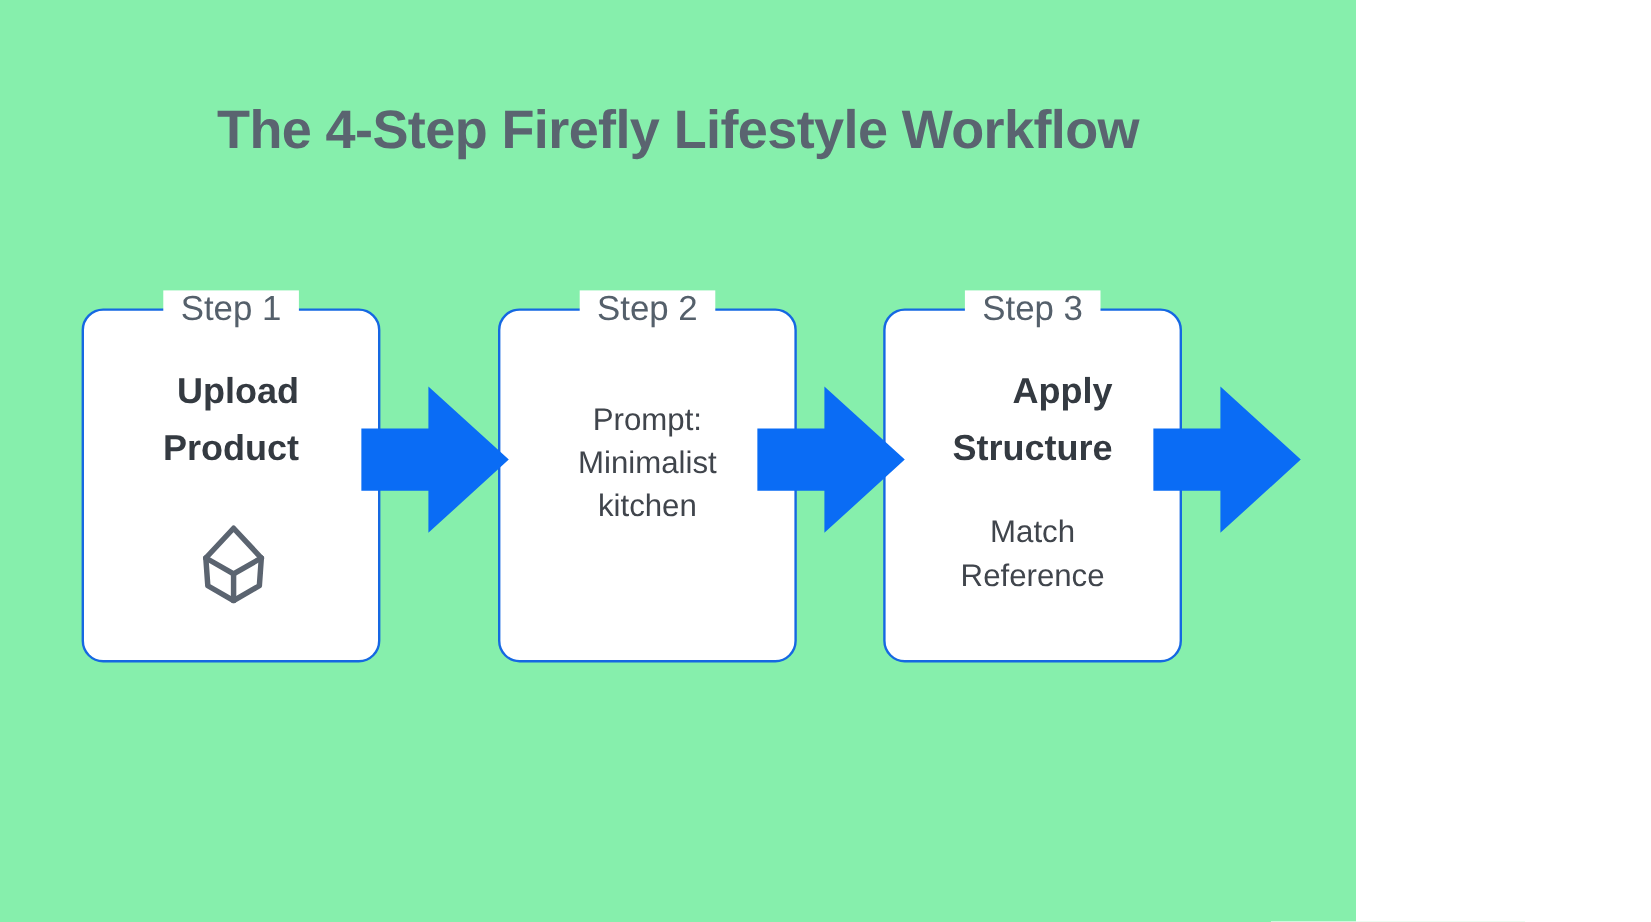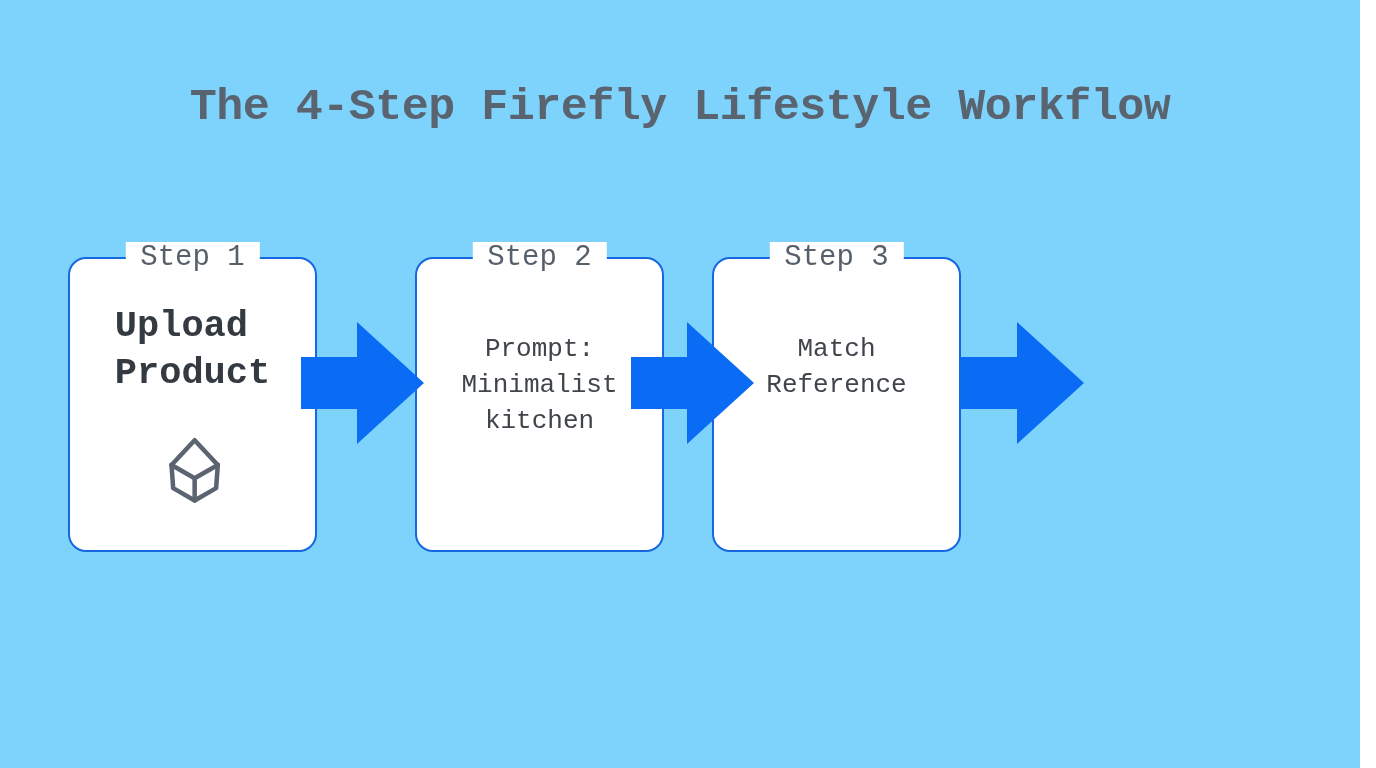--- a/index.html
+++ b/index.html
@@ -3,25 +3,24 @@
 <meta charset="utf-8">
 <style>
   html, body {
     margin: 0;
     padding: 0;
     background: #ffffff;
     font-family: "Liberation Sans", "DejaVu Sans", sans-serif;
   }
   .canvas {
     position: relative;
-    width: 1360px;
+    width: 1130px;
     height: 768px;
-    background: #7dd3fc;
+    background: #86efac;
     overflow: hidden;
-    font-family: Liberation Mono, monospace;
   }
   .title {
     position: absolute;
     top: 82px;
     left: 0;
     width: 100%;
     margin: 0;
     text-align: center;
     font-size: 45px;
     font-weight: 700;
@@ -50,25 +49,25 @@
     transform: translateX(-50%);
     background: #ffffff;
     padding: 0 15px;
     font-size: 29px;
     font-weight: 400;
     color: #55606b;
     line-height: 32px;
     white-space: nowrap;
   }
   .step-heading {
-    font-size: 37px;
+    font-size: 30px;
     font-weight: 700;
     line-height: 47px;
     color: #343a41;
-    text-align: left;
+    text-align: right;
     white-space: pre-line;
   }
   .step-sub {
     margin-top: 28px;
     font-size: 26px;
     font-weight: 400;
     line-height: 36px;
     color: #40454c;
     text-align: center;
     white-space: pre-line;
@@ -106,22 +105,24 @@
     </svg>
   </div>
 
   <div class="step-box" style="left:415px">
     <div class="step-label">Step 2</div>
     <div class="step-sub">Prompt:
 Minimalist
 kitchen</div>
   </div>
 
-  <div class="step-box" style="left:712px">
+  <div class="step-box" style="left:736px">
     <div class="step-label">Step 3</div>
+    <div class="step-heading">Apply
+Structure</div>
     <div class="step-sub">Match
 Reference</div>
   </div>
 
 
   <svg class="flow-arrow" style="left:301px" viewBox="0 0 124 124">
     <polygon points="0,36 56,36 56,1 123,62 56,123 56,88 0,88"></polygon>
   </svg>
   <svg class="flow-arrow" style="left:631px" viewBox="0 0 124 124">
     <polygon points="0,36 56,36 56,1 123,62 56,123 56,88 0,88"></polygon>

